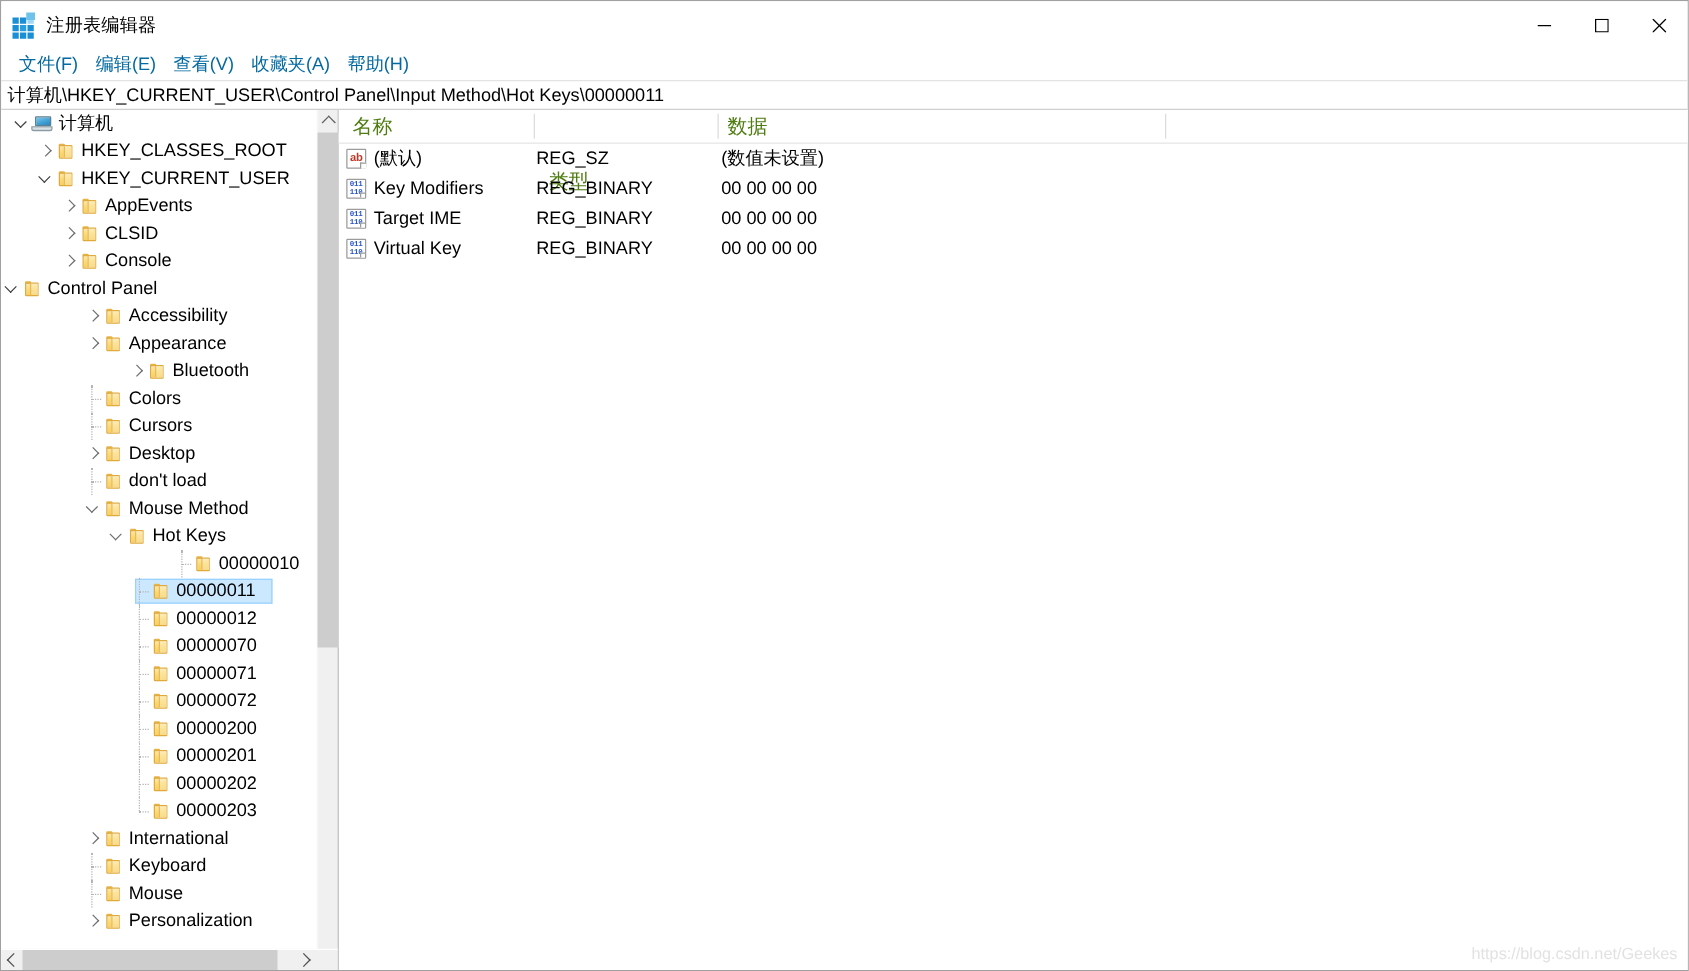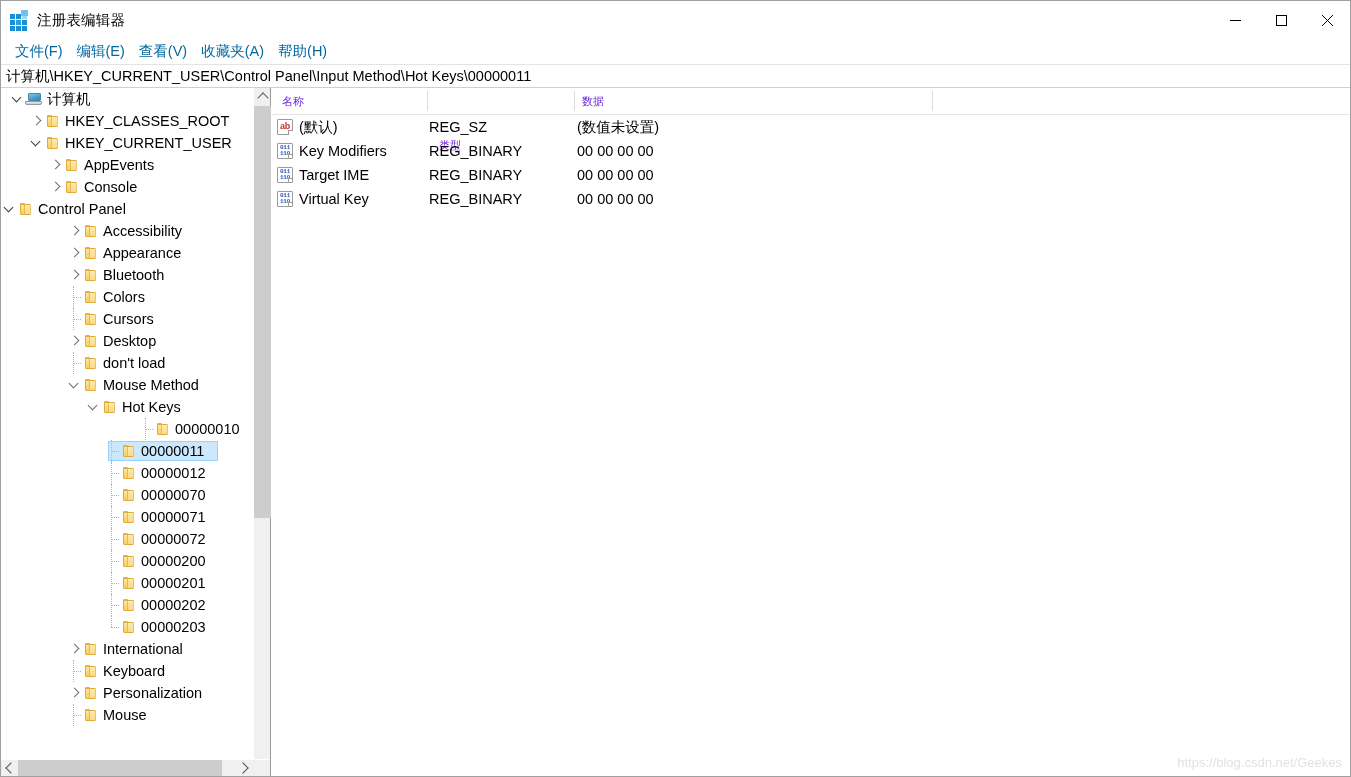--- a/index.html
+++ b/index.html
@@ -337,22 +337,22 @@
     height: 26px;
     position: relative;
     background: #ffffff;
     border-bottom: 1px solid #e5e5e5;
   }
   .colh {
     position: absolute;
     top: 0; height: 26px;
     display: flex;
     align-items: center;
-    font-size: 11px;
-    color: #6d28d9;
+    font-size: 16px;
+    color: #4d7c0f;
     padding-left: 7px;
     box-sizing: border-box;
     white-space: nowrap;
   }
   .colsep {
     position: absolute;
     top: 3px;
     width: 1px;
     height: 20px;
     background: #dcdcdc;
@@ -564,20 +564,31 @@
               </div>
             </div>
             <div class="trow">
               <div class="inner" style="padding-left: 46px;">
                 <div class="exp collapsed"></div>
                 <div class="folder">
                   <div class="tab"></div>
                   <div class="body"></div>
                   <div class="flap"></div>
                 </div>
+                <span class="tlabel">CLSID</span>
+              </div>
+            </div>
+            <div class="trow">
+              <div class="inner" style="padding-left: 46px;">
+                <div class="exp collapsed"></div>
+                <div class="folder">
+                  <div class="tab"></div>
+                  <div class="body"></div>
+                  <div class="flap"></div>
+                </div>
                 <span class="tlabel">Console</span>
               </div>
             </div>
             <div class="trow">
               <div class="inner" style="">
                 <div class="exp expanded dark"></div>
                 <div class="folder">
                   <div class="tab"></div>
                   <div class="body"></div>
                   <div class="flap"></div>
@@ -601,21 +612,21 @@
                 <div class="exp collapsed"></div>
                 <div class="folder">
                   <div class="tab"></div>
                   <div class="body"></div>
                   <div class="flap"></div>
                 </div>
                 <span class="tlabel">Appearance</span>
               </div>
             </div>
             <div class="trow">
-              <div class="inner" style="padding-left: 65px;">
+              <div class="inner" style="padding-left: 100px;">
                 <div class="exp collapsed"></div>
                 <div class="folder">
                   <div class="tab"></div>
                   <div class="body"></div>
                   <div class="flap"></div>
                 </div>
                 <span class="tlabel">Bluetooth</span>
               </div>
             </div>
             <div class="trow">
@@ -812,38 +823,38 @@
                 <div class="folder">
                   <div class="tab"></div>
                   <div class="body"></div>
                   <div class="flap"></div>
                 </div>
                 <span class="tlabel">Keyboard</span>
               </div>
             </div>
             <div class="trow">
               <div class="inner" style="padding-left: 65px;">
+                <div class="dots tee"></div>
+                <div class="folder">
+                  <div class="tab"></div>
+                  <div class="body"></div>
+                  <div class="flap"></div>
+                </div>
+                <span class="tlabel">Mouse</span>
+              </div>
+            </div>
+            <div class="trow">
+              <div class="inner" style="padding-left: 65px;">
                 <div class="exp collapsed"></div>
                 <div class="folder">
                   <div class="tab"></div>
                   <div class="body"></div>
                   <div class="flap"></div>
                 </div>
                 <span class="tlabel">Personalization</span>
-              </div>
-            </div>
-            <div class="trow">
-              <div class="inner" style="padding-left: 65px;">
-                <div class="dots tee"></div>
-                <div class="folder">
-                  <div class="tab"></div>
-                  <div class="body"></div>
-                  <div class="flap"></div>
-                </div>
-                <span class="tlabel">Mouse</span>
               </div>
             </div>
           </div>
       </div>
 
       <div id="tree-vscroll">
         <div class="sb-arrow up">
             <i></i>
           </div>
         <div id="tree-vthumb" style="top:18px;height:412px;"></div>

